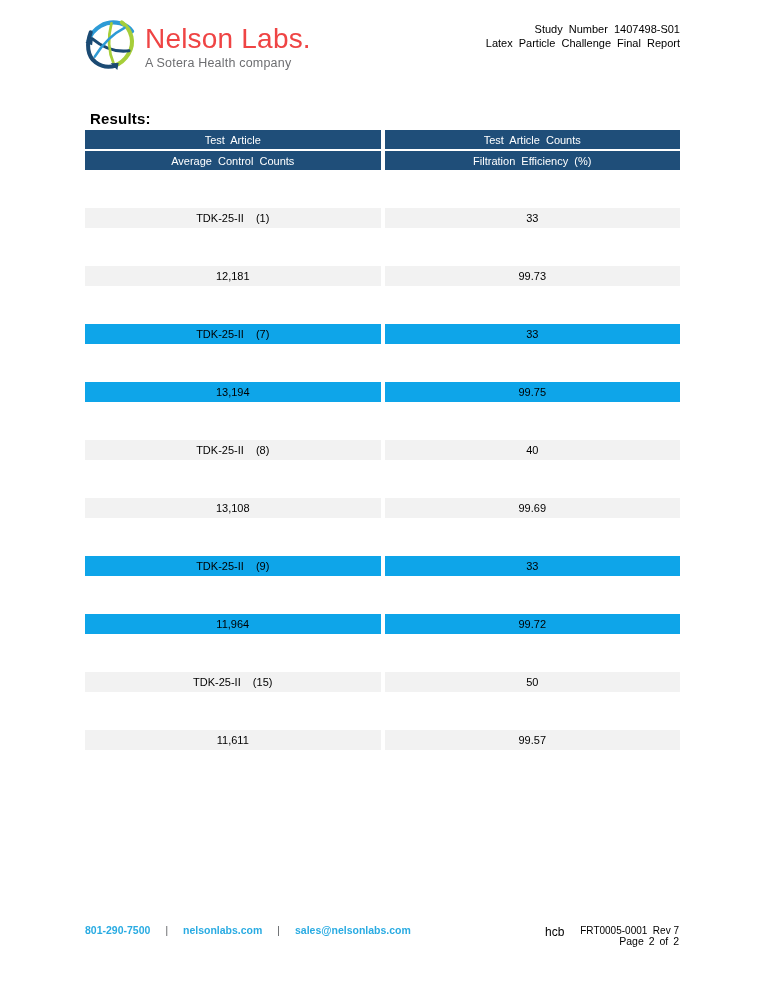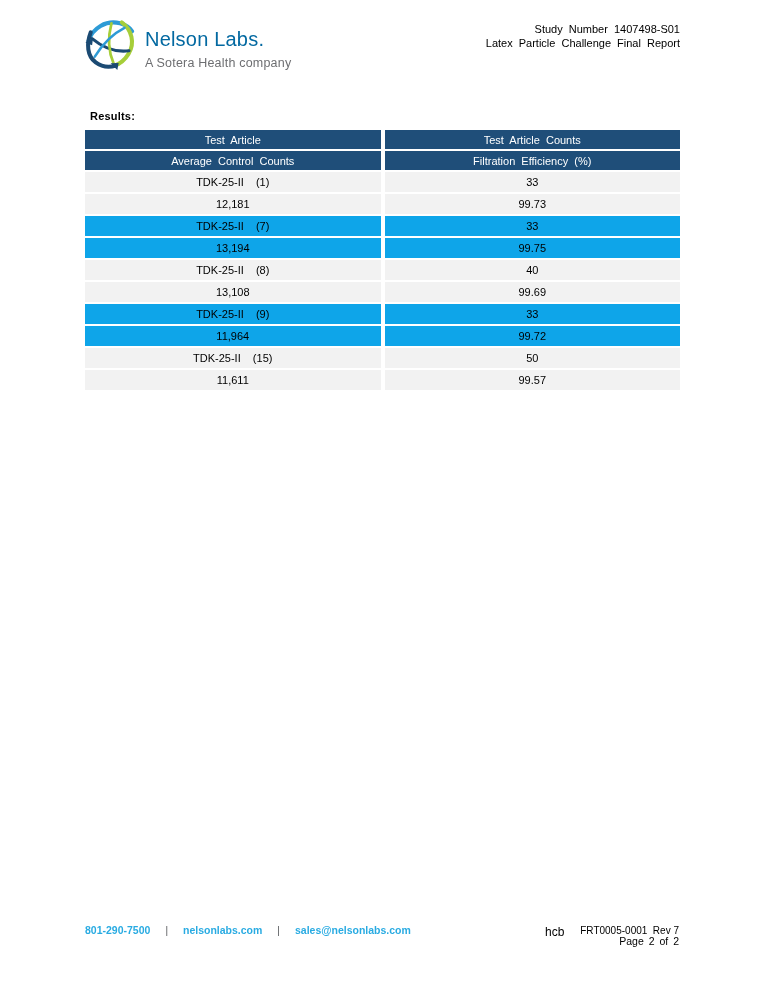--- a/index.html
+++ b/index.html
@@ -19,23 +19,23 @@
     position: absolute;
     left: 84px;
     top: 16px;
     display: flex;
     align-items: flex-start;
     gap: 7px;
   }
   .logo-icon { width: 54px; height: 56px; flex: 0 0 auto; }
   .logo-textcol { display: flex; flex-direction: column; padding-top: 8px; }
   .logo-brand {
-    font-size: 20px;
+    font-size: 28px;
     line-height: 30px;
-    color: #0369a1;
+    color: #ef4444;
     letter-spacing: 0.2px;
   }
   .logo-tagline {
     font-size: 12.5px;
     color: #6D6E71;
     margin-top: 2px;
     letter-spacing: 0.2px;
   }
 
   .study-block {
@@ -47,21 +47,21 @@
     line-height: 14px;
     color: #000000;
     word-spacing: 3px;
   }
 
   
   .results-label {
     position: absolute;
     left: 90px;
     top: 110px;
-    font-size: 11px;
+    font-size: 15px;
     font-weight: bold;
     color: #000000;
     letter-spacing: 0.2px;
   }
   .results-table {
     position: absolute;
     left: 85px;
     top: 130px;
     width: 595px;
     display: grid;
@@ -82,20 +82,21 @@
   }
   .cell {
     height: 20px;
     display: flex;
     align-items: center;
     justify-content: center;
     font-size: 11px;
     color: #000000;
     word-spacing: 3px;
     white-space: pre;
+    margin-top: 36px;
   }
   .light { background: #F2F2F2; }
   .dark  { background: #0ea5e9; }
 
   
   .footer-links {
     position: absolute;
     left: 85px;
     top: 924px;
     display: flex;

